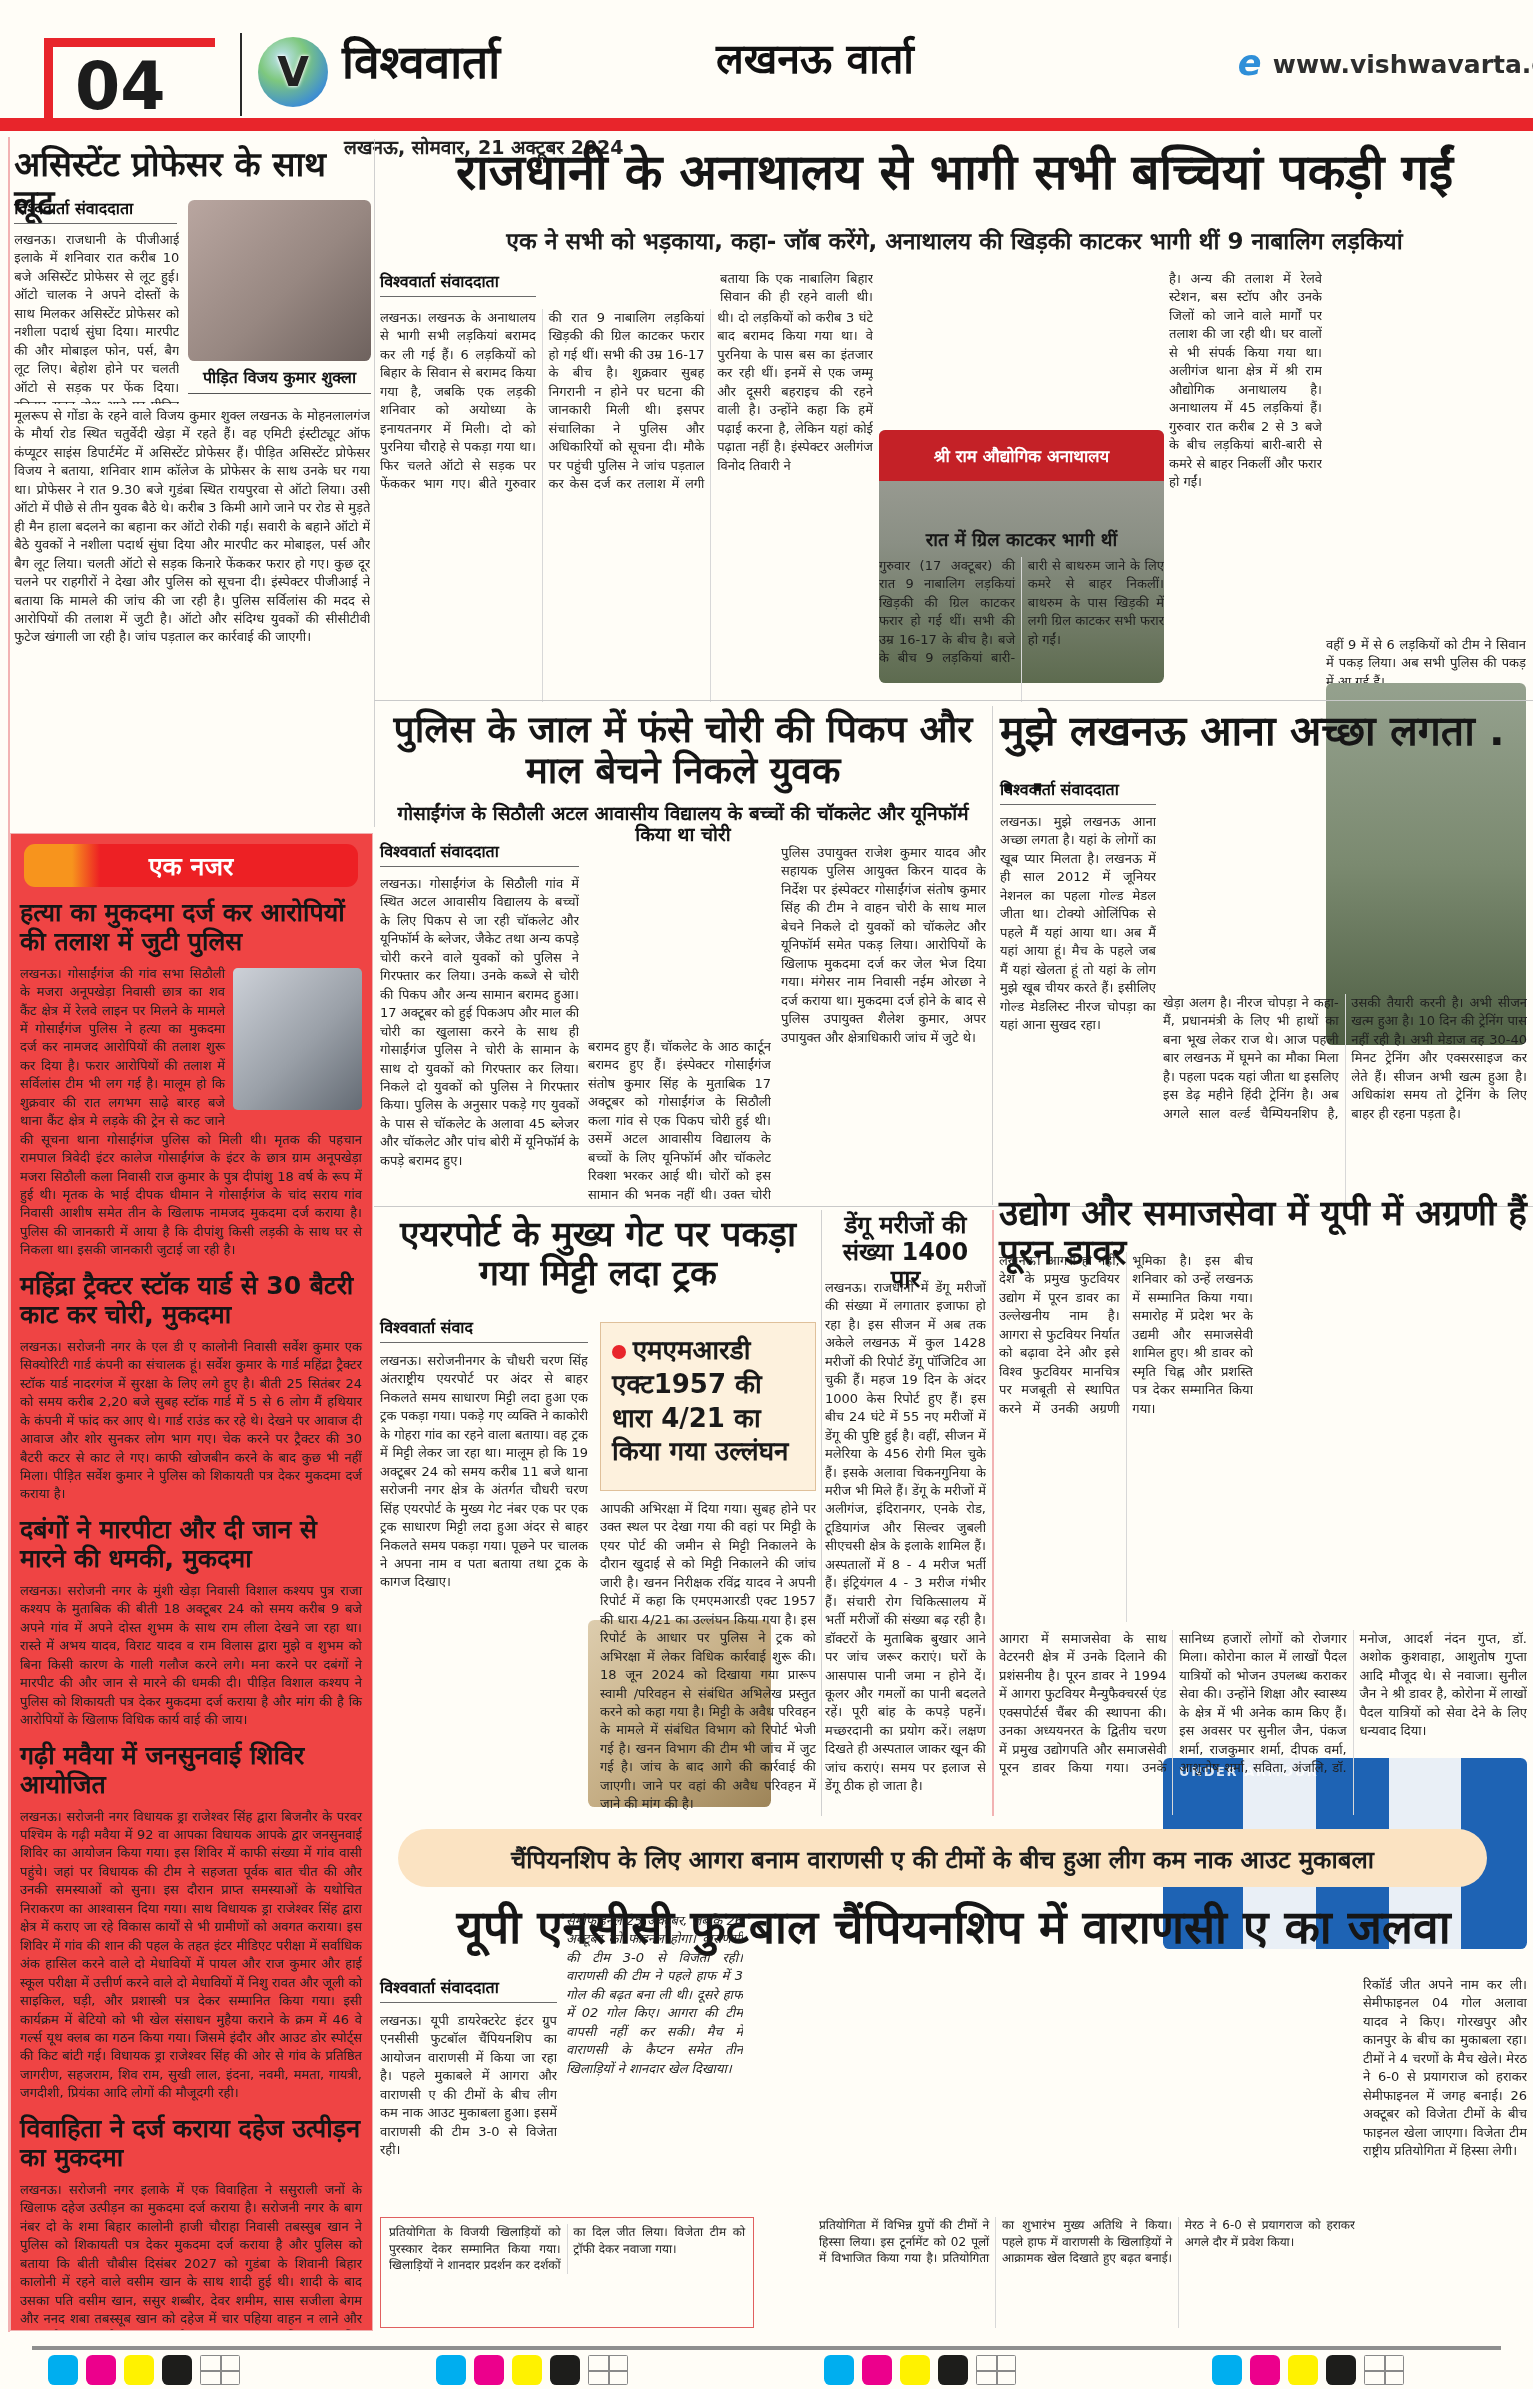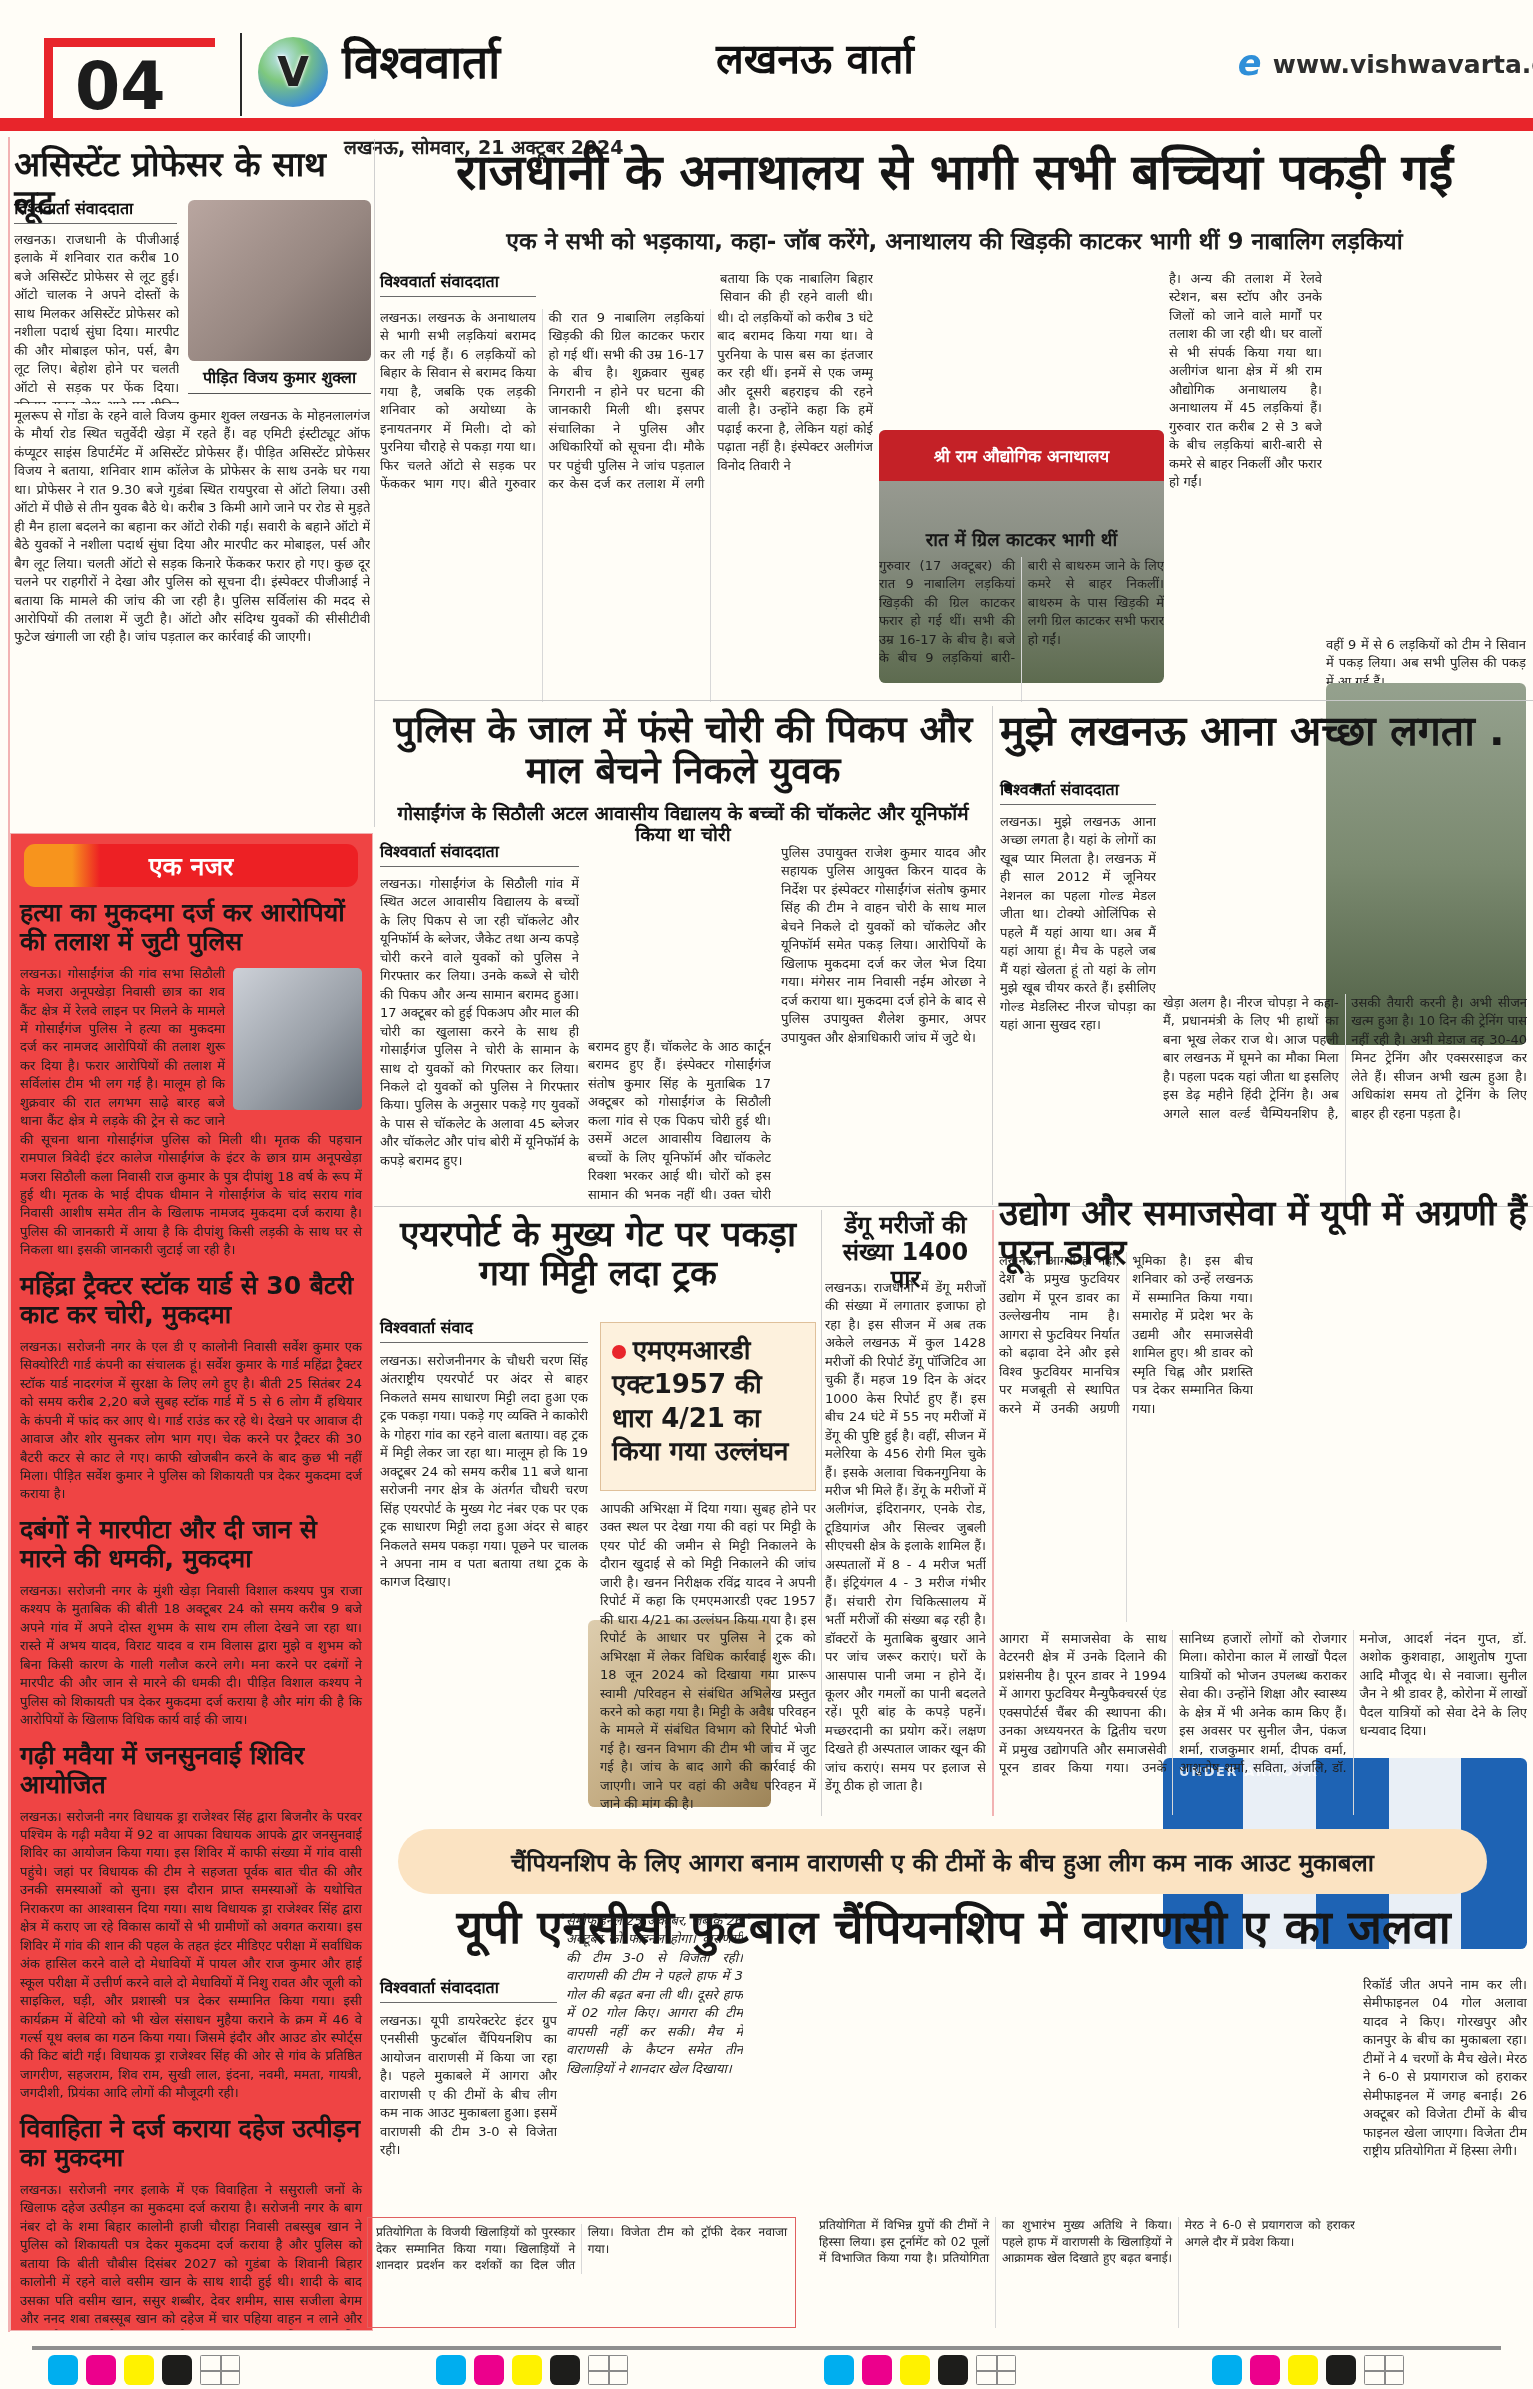--- a/index.html
+++ b/index.html
@@ -217,29 +217,29 @@
   <div class="abs body-txt overflow-hide" style="left:600px; top:1500px; width:216px; height:316px;">आपकी अभिरक्षा में दिया गया। सुबह होने पर उक्त स्थल पर देखा गया की वहां पर मिट्टी के एयर पोर्ट की जमीन से मिट्टी निकालने के दौरान खुदाई से को मिट्टी निकालने की जांच जारी है। खनन निरीक्षक रविंद्र यादव ने अपनी रिपोर्ट में कहा कि एमएमआरडी एक्ट 1957 की धारा 4/21 का उल्लंघन किया गया है। इस रिपोर्ट के आधार पर पुलिस ने ट्रक को अभिरक्षा में लेकर विधिक कार्रवाई शुरू की। 18 जून 2024 को दिखाया गया प्रारूप स्वामी /परिवहन से संबंधित अभिलेख प्रस्तुत करने को कहा गया है। मिट्टी के अवैध परिवहन के मामले में संबंधित विभाग को रिपोर्ट भेजी गई है। खनन विभाग की टीम भी जांच में जुट गई है। जांच के बाद आगे की कार्रवाई की जाएगी। जाने पर वहां की अवैध परिवहन में जाने की मांग की है।</div>
 
   <div class="abs hl center" style="left:825px; top:1212px; width:161px; font-size:24px;">डेंगू मरीजों की संख्या 1400 पार</div>
   <div class="abs body-txt overflow-hide" style="left:825px; top:1279px; width:161px; height:537px;">लखनऊ। राजधानी में डेंगू मरीजों की संख्या में लगातार इजाफा हो रहा है। इस सीजन में अब तक अकेले लखनऊ में कुल 1428 मरीजों की रिपोर्ट डेंगू पॉजिटिव आ चुकी हैं। महज 19 दिन के अंदर 1000 केस रिपोर्ट हुए हैं। इस बीच 24 घंटे में 55 नए मरीजों में डेंगू की पुष्टि हुई है। वहीं, सीजन में मलेरिया के 456 रोगी मिल चुके हैं। इसके अलावा चिकनगुनिया के मरीज भी मिले हैं। डेंगू के मरीजों में अलीगंज, इंदिरानगर, एनके रोड, टूडियागंज और सिल्वर जुबली सीएचसी क्षेत्र के इलाके शामिल हैं। अस्पतालों में 8 - 4 मरीज भर्ती हैं। इंट्रियंगल 4 - 3 मरीज गंभीर हैं। संचारी रोग चिकित्सालय में भर्ती मरीजों की संख्या बढ़ रही है। डॉक्टरों के मुताबिक बुखार आने पर जांच जरूर कराएं। घरों के आसपास पानी जमा न होने दें। कूलर और गमलों का पानी बदलते रहें। पूरी बांह के कपड़े पहनें। मच्छरदानी का प्रयोग करें। लक्षण दिखते ही अस्पताल जाकर खून की जांच कराएं। समय पर इलाज से डेंगू ठीक हो जाता है।</div>
 
   <div class="abs hl" style="left:999px; top:1194px; width:528px; font-size:35px;">उद्योग और समाजसेवा में यूपी में अग्रणी हैं पूरन डावर</div>
   <div class="abs body-txt cols2 overflow-hide" style="left:999px; top:1252px; width:254px; height:370px;">लखनऊ। आगरा ही नहीं, देश के प्रमुख फुटवियर उद्योग में पूरन डावर का उल्लेखनीय नाम है। आगरा से फुटवियर निर्यात को बढ़ावा देने और इसे विश्व फुटवियर मानचित्र पर मजबूती से स्थापित करने में उनकी अग्रणी भूमिका है। इस बीच शनिवार को उन्हें लखनऊ में सम्मानित किया गया। समारोह में प्रदेश भर के उद्यमी और समाजसेवी शामिल हुए। श्री डावर को स्मृति चिह्न और प्रशस्ति पत्र देकर सम्मानित किया गया।</div>
 
   <div class="abs body-txt cols3 overflow-hide" style="left:999px; top:1630px; width:528px; height:185px;">आगरा में समाजसेवा के साथ वेटरनरी क्षेत्र में उनके दिलाने की प्रशंसनीय है। पूरन डावर ने 1994 में आगरा फुटवियर मैन्युफैक्चरर्स एंड एक्सपोर्टर्स चैंबर की स्थापना की। उनका अध्ययनरत के द्वितीय चरण में प्रमुख उद्योगपति और समाजसेवी पूरन डावर किया गया। उनके सानिध्य हजारों लोगों को रोजगार मिला। कोरोना काल में लाखों पैदल यात्रियों को भोजन उपलब्ध कराकर सेवा की। उन्होंने शिक्षा और स्वास्थ्य के क्षेत्र में भी अनेक काम किए हैं। इस अवसर पर सुनील जैन, पंकज शर्मा, राजकुमार शर्मा, दीपक वर्मा, आशुतोष शर्मा, सविता, अंजलि, डॉ. मनोज, आदर्श नंदन गुप्त, डॉ. अशोक कुशवाहा, आशुतोष गुप्ता आदि मौजूद थे। से नवाजा। सुनील जैन ने श्री डावर है, कोरोना में लाखों पैदल यात्रियों को सेवा देने के लिए धन्यवाद दिया।</div>
 
-  <div class="abs peach-banner" style="left:398px; top:1829px; width:1089px; height:65px;text-align:right;">चैंपियनशिप के लिए आगरा बनाम वाराणसी ए की टीमों के बीच हुआ लीग कम नाक आउट मुकाबला</div>
+  <div class="abs peach-banner" style="left:398px; top:1829px; width:1089px; height:58px;text-align:right;">चैंपियनशिप के लिए आगरा बनाम वाराणसी ए की टीमों के बीच हुआ लीग कम नाक आउट मुकाबला</div>
   <div class="abs hl center" style="left:380px; top:1902px; width:1147px; font-size:46px;">यूपी एनसीसी फुटबाल चैंपियनशिप में वाराणसी ए का जलवा</div>
 
   <div class="abs byline" style="left:380px; top:1976px; width:177px;">विश्ववार्ता संवाददाता</div>
   <div class="abs body-txt overflow-hide" style="left:380px; top:2012px; width:177px; height:197px;">लखनऊ। यूपी डायरेक्टरेट इंटर ग्रुप एनसीसी फुटबॉल चैंपियनशिप का आयोजन वाराणसी में किया जा रहा है। पहले मुकाबले में आगरा और वाराणसी ए की टीमों के बीच लीग कम नाक आउट मुकाबला हुआ। इसमें वाराणसी की टीम 3-0 से विजेता रही।</div>
   <div class="abs body-txt overflow-hide" style="left:566px; top:1912px; width:177px; height:233px;font-style:italic;">सेमीफाइनल 25 अक्टूबर, जबकि 26 अक्टूबर को फाइनल होगा। वाराणसी की टीम 3-0 से विजेता रही। वाराणसी की टीम ने पहले हाफ में 3 गोल की बढ़त बना ली थी। दूसरे हाफ में 02 गोल किए। आगरा की टीम वापसी नहीं कर सकी। मैच में वाराणसी के कैप्टन समेत तीन खिलाड़ियों ने शानदार खेल दिखाया।</div>
 
   <div class="abs body-txt overflow-hide" style="left:1363px; top:1976px; width:164px; height:354px;">रिकॉर्ड जीत अपने नाम कर ली। सेमीफाइनल 04 गोल अलावा यादव ने किए। गोरखपुर और कानपुर के बीच का मुकाबला रहा। टीमों ने 4 चरणों के मैच खेले। मेरठ ने 6-0 से प्रयागराज को हराकर सेमीफाइनल में जगह बनाई। 26 अक्टूबर को विजेता टीमों के बीच फाइनल खेला जाएगा। विजेता टीम राष्ट्रीय प्रतियोगिता में हिस्सा लेगी।</div>
-  <div class="abs redbox overflow-hide" style="left:367px; top:2217px; width:429px; height:111px;">
+  <div class="abs redbox overflow-hide" style="left:380px; top:2217px; width:374px; height:111px;">
     <div class="small-txt cols2">प्रतियोगिता के विजयी खिलाड़ियों को पुरस्कार देकर सम्मानित किया गया। खिलाड़ियों ने शानदार प्रदर्शन कर दर्शकों का दिल जीत लिया। विजेता टीम को ट्रॉफी देकर नवाजा गया।</div>
   </div>
   <div class="abs small-txt cols3 overflow-hide" style="left:819px; top:2217px; width:536px; height:111px;">प्रतियोगिता में विभिन्न ग्रुपों की टीमों ने हिस्सा लिया। इस टूर्नामेंट को 02 पूलों में विभाजित किया गया है। प्रतियोगिता का शुभारंभ मुख्य अतिथि ने किया। पहले हाफ में वाराणसी के खिलाड़ियों ने आक्रामक खेल दिखाते हुए बढ़त बनाई। मेरठ ने 6-0 से प्रयागराज को हराकर अगले दौर में प्रवेश किया।</div>
 
   <div class="abs footer-rule" style="left:32px; top:2346px; width:1469px; height:4px;"></div>
 
   <div class="abs reg-group" style="left:48px; top:2355px;">
     <div class="reg-sq c-c"></div>
     <div class="reg-sq c-m"></div>
     <div class="reg-sq c-y"></div>

